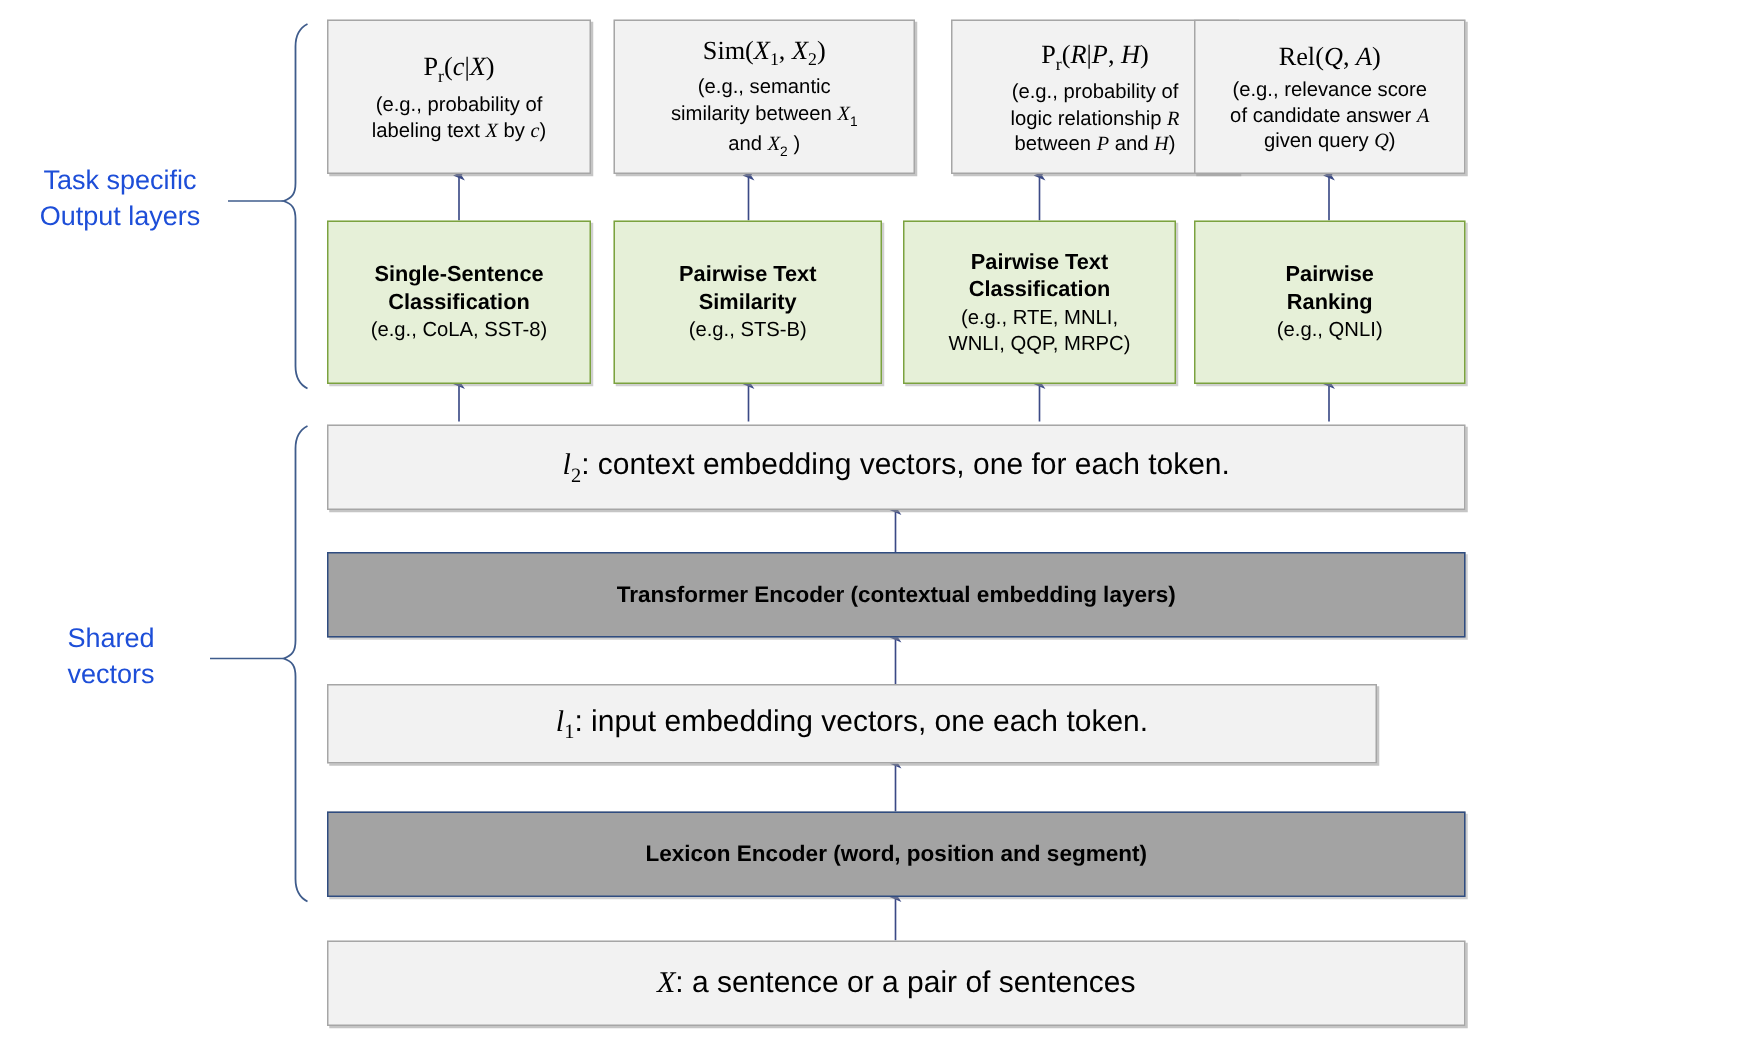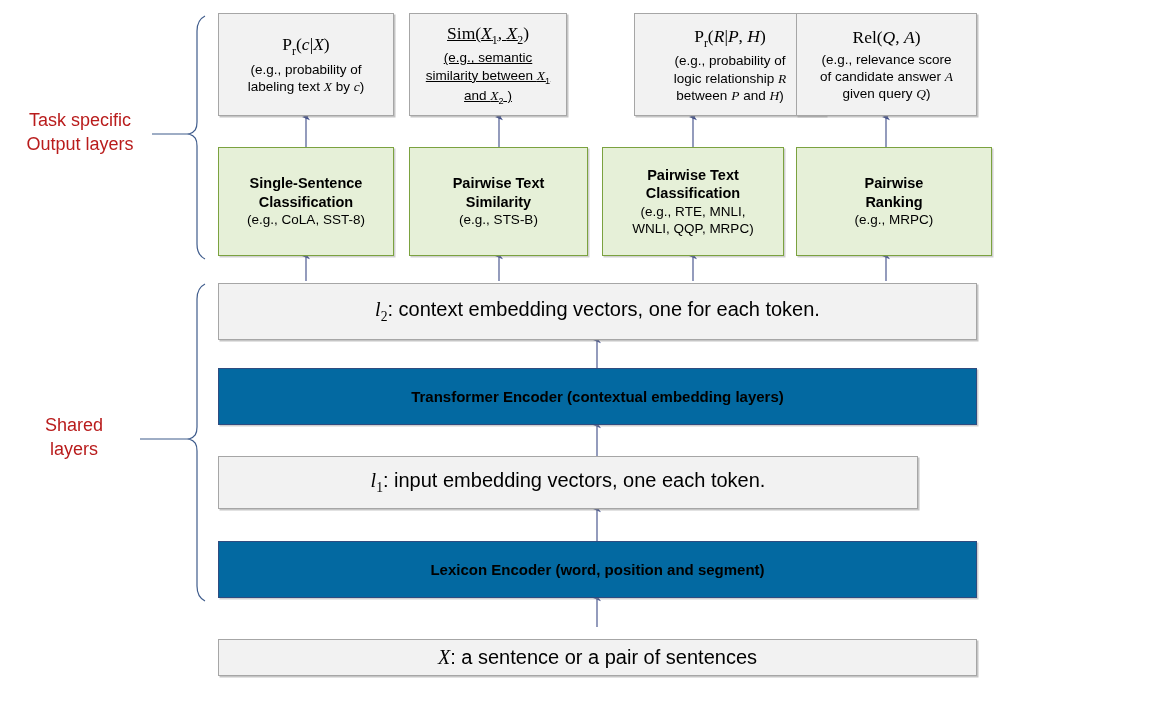--- a/index.html
+++ b/index.html
@@ -27,41 +27,41 @@
     background:#f2f2f2;
     border:1px solid #a6a6a6;
     box-shadow:1.5px 1.5px 0 rgba(150,150,150,0.55);
   }
   .box-green{
     background:#e6f0d8;
     border:1.5px solid #7ba23f;
     box-shadow:1.5px 1.5px 0 rgba(150,150,150,0.45);
   }
   .box-blue{
-    background:#0369a1;
+    background:#a3a3a3;
     border:1.5px solid #2f4c80;
     box-shadow:1.5px 1.5px 0 rgba(150,150,150,0.45);
   }
 
   .hdr{font-size:17.5px;margin-bottom:2px;}
   .sub{font-size:13.5px;}
   .sub-line{display:block;}
   .bold{font-weight:bold;font-size:14.5px;}
   .mid{font-size:20px;}
 
   .serif{font-family:"Liberation Serif", serif;}
   .it{font-style:italic;}
   sub{font-size:0.68em;}
 
   .brace-label{
     position:absolute;
     font-size:18px;
     line-height:1.35;
     text-align:center;
-    color:#b91c1c;
+    color:#1d4ed8;
   }
 
   svg.overlay{position:absolute;left:0;top:0;width:1173px;height:704px;pointer-events:none;}
 </style>
 </head>
 <body>
 
 <div id="canvas">
 
   <svg class="overlay" viewBox="0 0 1173 704">
@@ -95,34 +95,34 @@
     <line x1="140" y1="439" x2="189" y2="439" stroke="#3f5c8c" stroke-width="1.1"></line>
   </svg>
 
   <div class="brace-label" style="left:8px;top:108px;width:144px;">
     <div>Task specific</div>
     <div>Output layers</div>
   </div>
 
   <div class="brace-label" style="left:8px;top:413px;width:132px;">
     <div>Shared</div>
-    <div>layers</div>
+    <div>vectors</div>
   </div>
 
   <div class="box box-gray" style="left:218px;top:13px;width:176px;height:103px;">
     <div class="hdr serif">
       P<sub>r</sub>(<span class="it">c</span>|<span class="it">X</span>)
     </div>
     <div class="sub">
       <span class="sub-line">(e.g., probability of</span>
       <span class="sub-line">labeling text <span class="serif it">X</span> by <span class="serif it">c</span>)</span>
     </div>
   </div>
 
-  <div class="box box-gray" style="left:409px;top:13px;width:158px;height:103px;text-decoration:underline;">
+  <div class="box box-gray" style="left:409px;top:13px;width:201px;height:103px;">
     <div class="hdr serif">
       Sim(<span class="it">X</span><sub>1</sub>, <span class="it">X</span><sub>2</sub>)
     </div>
     <div class="sub">
       <span class="sub-line">(e.g., semantic</span>
       <span class="sub-line">similarity between <span class="serif it">X</span><sub>1</sub></span>
       <span class="sub-line">and <span class="serif it">X</span><sub>2</sub> )</span>
     </div>
   </div>
 
@@ -160,24 +160,24 @@
     <div class="sub">(e.g., STS-B)</div>
   </div>
 
   <div class="box box-green" style="left:602px;top:147px;width:182px;height:109px;">
     <div class="bold">Pairwise Text</div>
     <div class="bold">Classification</div>
     <div class="sub">(e.g., RTE, MNLI,</div>
     <div class="sub">WNLI, QQP, MRPC)</div>
   </div>
 
-  <div class="box box-green" style="left:796px;top:147px;width:196px;height:109px;">
+  <div class="box box-green" style="left:796px;top:147px;width:181px;height:109px;">
     <div class="bold">Pairwise</div>
     <div class="bold">Ranking</div>
-    <div class="sub">(e.g., MRPC)</div>
+    <div class="sub">(e.g., QNLI)</div>
   </div>
 
   <div class="box box-gray" style="left:218px;top:283px;width:759px;height:57px;">
     <div class="mid">
       <span class="serif it">l</span><sub class="serif">2</sub><span>: context embedding vectors, one for each token.</span>
     </div>
   </div>
 
   <div class="box box-blue" style="left:218px;top:368px;width:759px;height:57px;">
     <div class="bold" style="font-size:15px;">Transformer Encoder (contextual embedding layers)</div>
@@ -186,19 +186,19 @@
   <div class="box box-gray" style="left:218px;top:456px;width:700px;height:53px;">
     <div class="mid">
       <span class="serif it">l</span><sub class="serif">1</sub><span>: input embedding vectors, one each token.</span>
     </div>
   </div>
 
   <div class="box box-blue" style="left:218px;top:541px;width:759px;height:57px;">
     <div class="bold" style="font-size:15px;">Lexicon Encoder (word, position and segment)</div>
   </div>
 
-  <div class="box box-gray" style="left:218px;top:627px;width:759px;height:37px;margin-top:12px;">
+  <div class="box box-gray" style="left:218px;top:627px;width:759px;height:57px;">
     <div class="mid">
       <span class="serif it">X</span><span>: a sentence or a pair of sentences</span>
     </div>
   </div>
 
 </div>
 
 </body></html>

